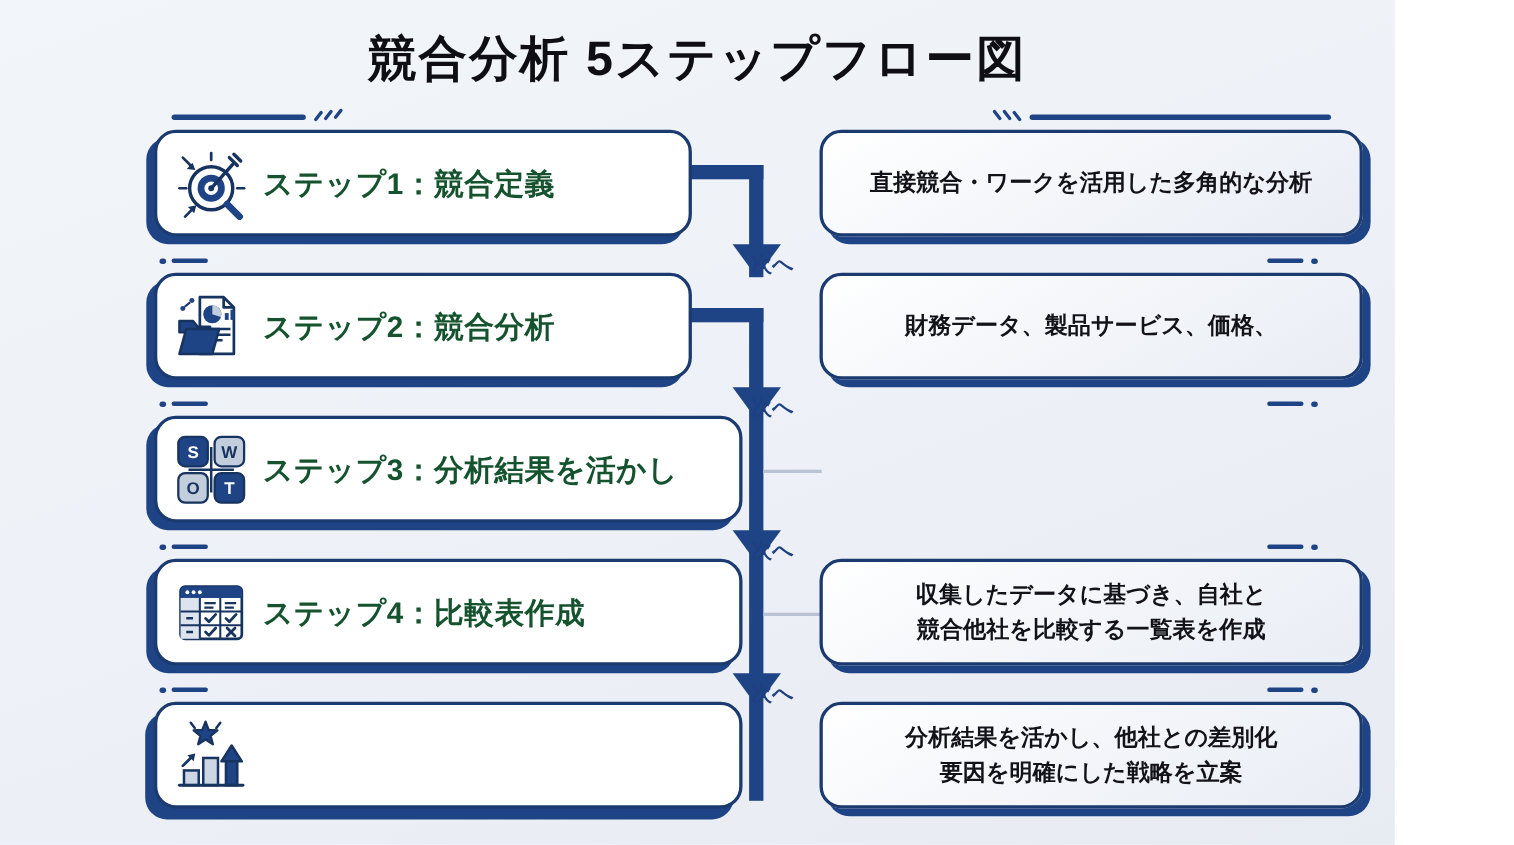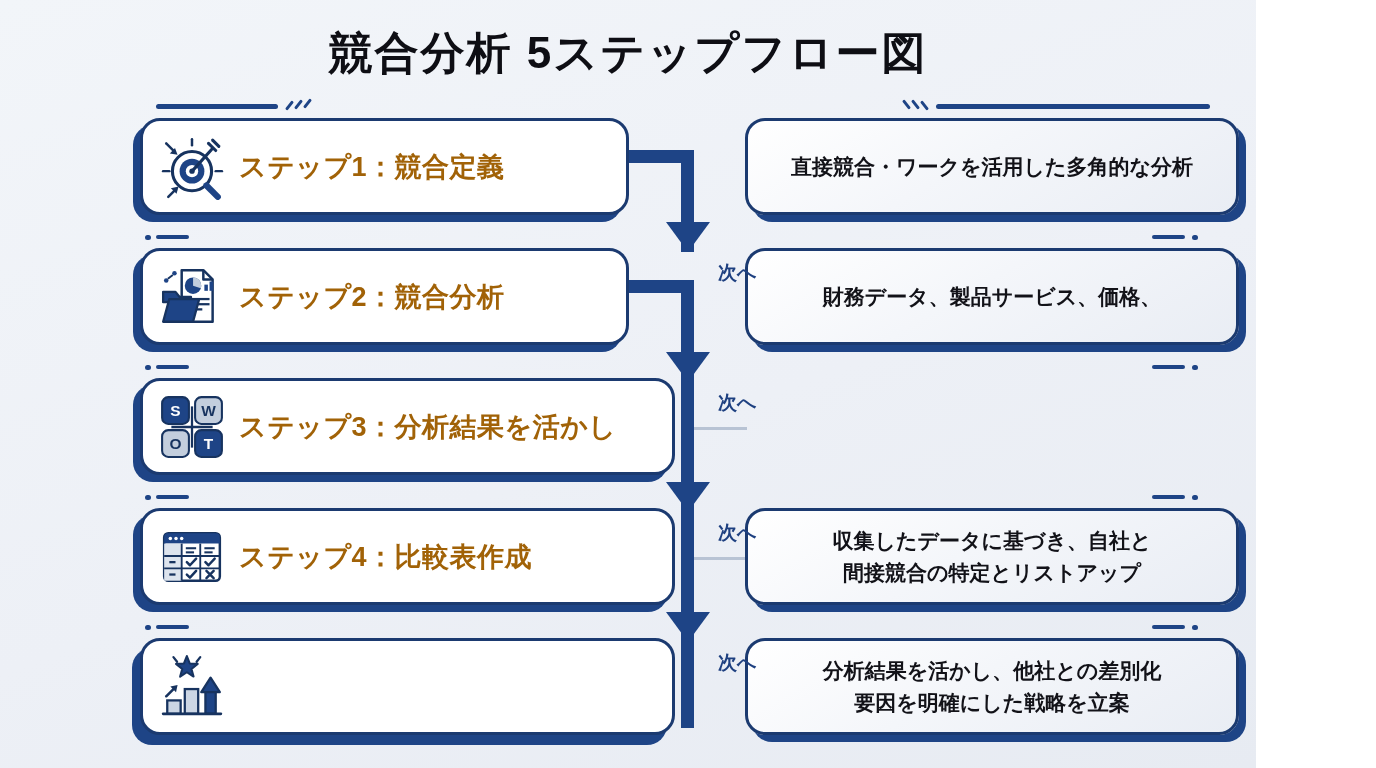--- a/index.html
+++ b/index.html
@@ -1,40 +1,41 @@
 <!DOCTYPE html>
 <html lang="ja"><head>
 <meta charset="utf-8">
 <style>
   html,body{margin:0;padding:0;}
   .canvas{
     position:relative; width:1256px; height:768px; overflow:hidden;
     background:linear-gradient(160deg,#f2f5f9 0%,#edf0f6 55%,#e7ebf2 100%);
     font-family:"Liberation Sans", sans-serif;
+    padding-left:12px;
   }
   .title{
     position:absolute; top:24px; left:0; width:100%; margin:0;
     text-align:center; font-size:44px; font-weight:800; color:#0e0e14; letter-spacing:2px;
   }
   
   .r1{top:118px}.r2{top:248px}.r3{top:378px}.r4{top:508px}.r5{top:638px}
 
   
   .stepbox{
     position:absolute; left:140px; height:97px; box-sizing:border-box;
     background:#ffffff; border:3px solid #1b3a70; border-radius:20px;
     box-shadow:-7px 7px 0 #1e4486;
     display:flex; align-items:center; z-index:2;
   }
   .w-narrow{width:489px}
   .w-wide{width:535px}
   .stepbox.final{box-shadow:-8px 10px 0 #1e4486;}
   .icon{width:66px; height:66px; margin:0 14px 0 16px; flex:0 0 auto;}
   .icon svg{width:100%; height:100%; display:block;}
-  .label{font-size:27px; font-weight:800; color:#a16207; letter-spacing:0.5px; white-space:nowrap;}
+  .label{font-size:27px; font-weight:800; color:#14532d; letter-spacing:0.5px; white-space:nowrap;}
 
   
   .descbox{
     position:absolute; left:745px; width:494px; height:97px; box-sizing:border-box;
     background:linear-gradient(150deg,#ffffff 0%,#f4f6fa 45%,#e9edf4 100%);
     border:3px solid #1b3a70; border-radius:20px;
     box-shadow:7px 7px 0 #1e4486;
     display:flex; flex-direction:column; justify-content:center; align-items:center;
     padding:0 12px; z-index:2;
   }
@@ -45,21 +46,21 @@
   #vbar1{top:150px; height:102px;}
   #vbar2{top:280px; height:448px;}
   .harm{position:absolute; left:600px; width:94px; height:13px; background:#1e4486; z-index:1;}
   #harm1{top:150px} #harm2{top:280px}
   .arrowhead{
     position:absolute; left:666px; width:0; height:0; z-index:3;
     border-left:22px solid transparent; border-right:22px solid transparent;
     border-top:30px solid #1e4486;
   }
   #ah1{top:222px}#ah2{top:352px}#ah3{top:482px}#ah4{top:612px}
-  .next-label{position:absolute; left:718px; font-size:19px; font-weight:800; color:#1e4080; z-index:3;margin-top:33px;}
+  .next-label{position:absolute; left:683px; font-size:19px; font-weight:800; color:#1e4080; z-index:3;}
   #nx1{top:227px}#nx2{top:357px}#nx3{top:487px}#nx4{top:617px}
 
   
   .thin-connector{position:absolute; left:694px; width:53px; height:3px; background:#b8c3d4; z-index:1;}
   #tc3{top:427px}#tc4{top:557px}
 
   
   .deco-line{position:absolute; height:5px; background:#1e4486; border-radius:3px; z-index:1;}
   #dl-left{left:156px; top:104px; width:122px;}
   #dl-right{left:936px; top:104px; width:274px;}
@@ -214,21 +215,21 @@
         <path d="M45,37 l3,3 l6,-6.5" stroke="#17335f" stroke-width="2.4" stroke-linecap="round" stroke-linejoin="round"></path>
         <line x1="10" y1="49" x2="16" y2="49" stroke="#17335f" stroke-width="2.2"></line>
         <path d="M27,49 l3,3 l6,-6.5" stroke="#17335f" stroke-width="2.4" stroke-linecap="round" stroke-linejoin="round"></path>
         <path d="M46,45.5 l7,7 M53,45.5 l-7,7" stroke="#17335f" stroke-width="2.4" stroke-linecap="round"></path>
       </svg>
     </span>
     <span class="label">ステップ4：比較表作成</span>
   </div>
   <div class="descbox r4">
     <div class="desc-line">収集したデータに基づき、自社と</div>
-    <div class="desc-line">間接競合の特定とリストアップ</div>
+    <div class="desc-line">競合他社を比較する一覧表を作成</div>
   </div>
 
   <div class="stepbox r5 w-wide final">
     <span class="icon">
       <svg viewBox="0 0 64 64" fill="none">
         <line x1="14" y1="3" x2="17.5" y2="7.5" stroke="#17335f" stroke-width="2.2" stroke-linecap="round"></line>
         <line x1="40" y1="3" x2="36.5" y2="7.5" stroke="#17335f" stroke-width="2.2" stroke-linecap="round"></line>
         <path d="M27,2 L29.8,9.2 L37.5,9.6 L31.5,14.5 L33.5,21.9 L27,17.7 L20.5,21.9 L22.5,14.5 L16.5,9.6 L24.2,9.2 Z" fill="#1e4486" stroke="#17335f" stroke-width="2" stroke-linejoin="round"></path>
         <line x1="7" y1="41" x2="15" y2="33" stroke="#17335f" stroke-width="2.4" stroke-linecap="round"></line>
         <polygon points="18,30 11,31.5 16.5,37" fill="#17335f"></polygon>

